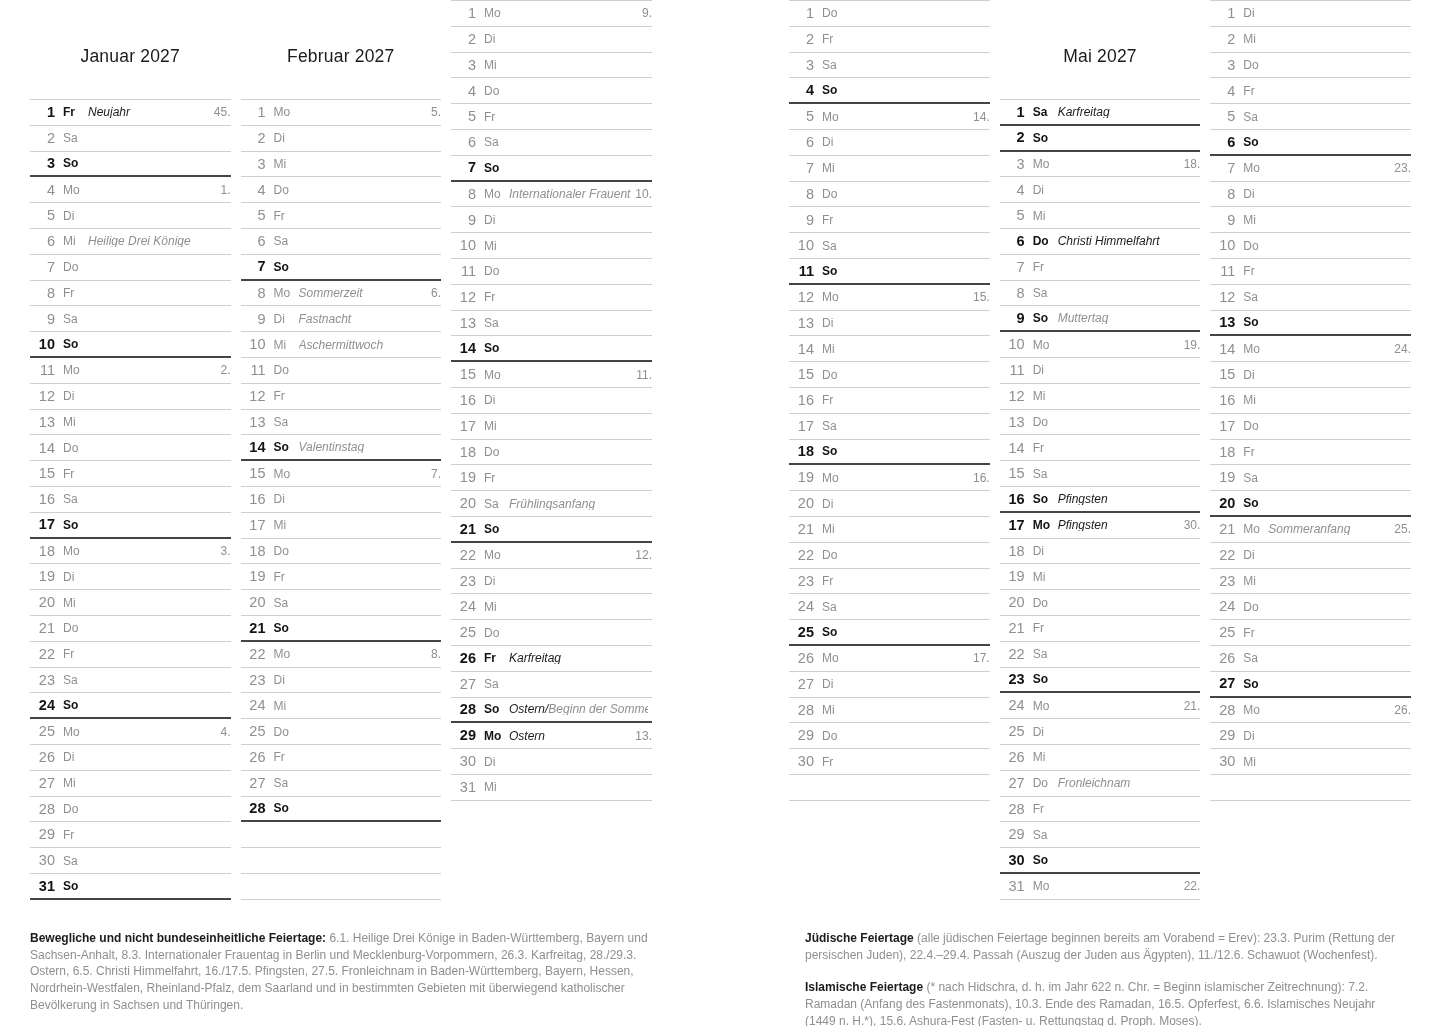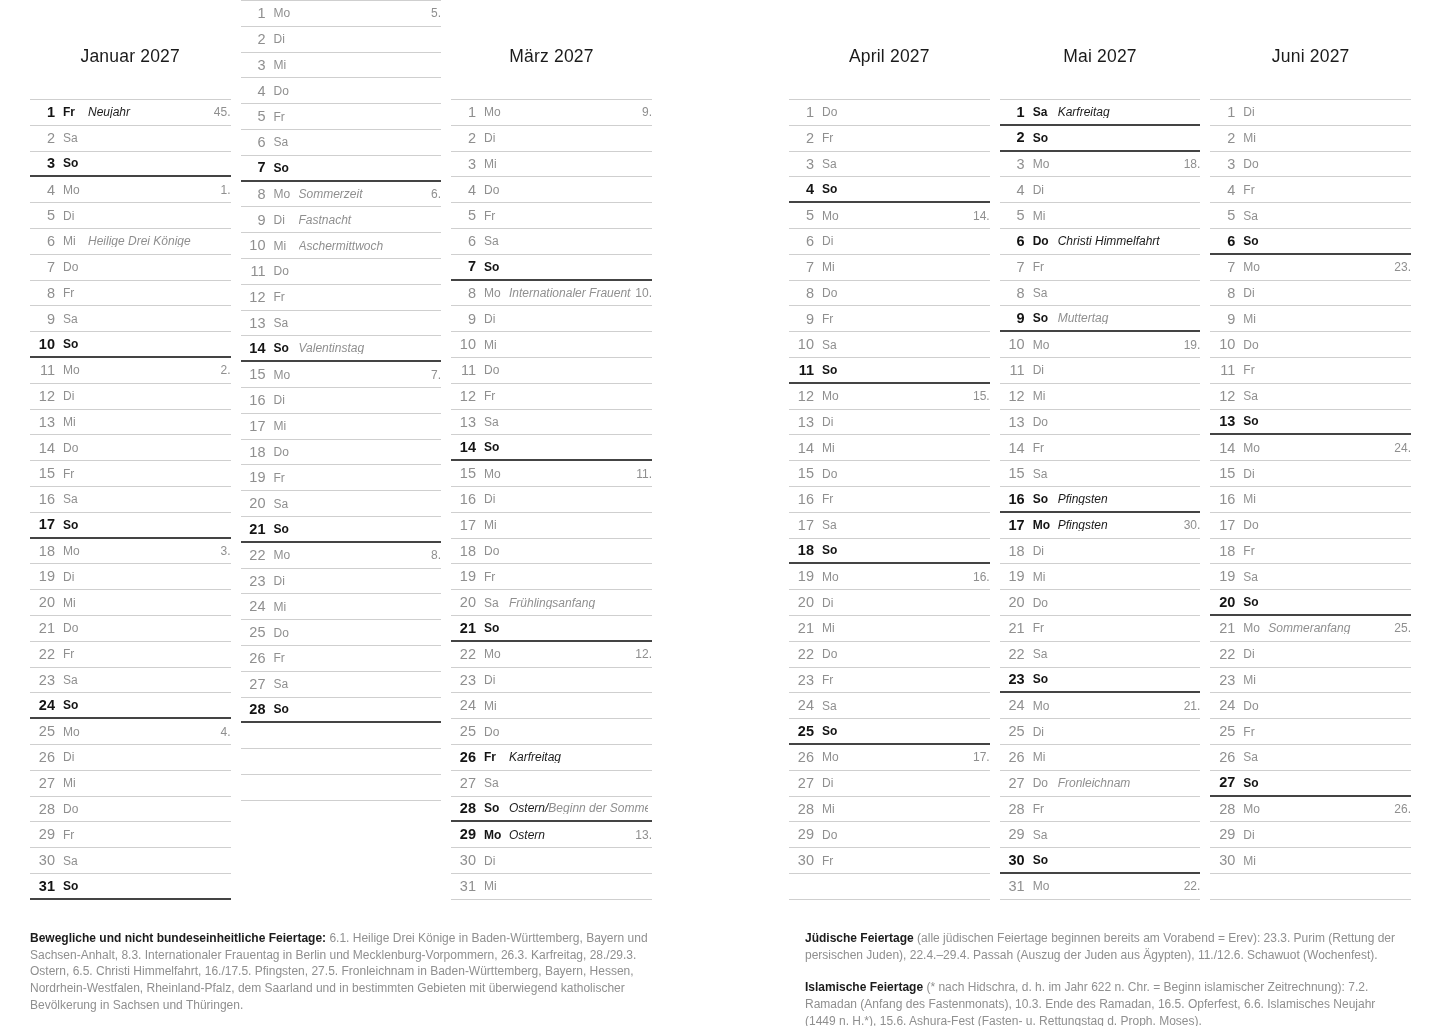--- a/index.html
+++ b/index.html
@@ -255,20 +255,21 @@
   </div>
             <div class="row em ul">
     <span class="dnum">31</span>
     <span class="dwd">So</span>
     <span class="dev"><i class="hol"></i><i class="note"></i></span>
     <span class="dwk"></span>
   </div>
           </div>
   </div>
         <div class="month">
+    <h2 class="month-title">Februar 2027</h2>
     <div class="grid">
             <div class="row">
     <span class="dnum">1</span>
     <span class="dwd">Mo</span>
     <span class="dev"><i class="hol"></i><i class="note"></i></span>
     <span class="dwk">5.</span>
   </div>
             <div class="row">
     <span class="dnum">2</span>
     <span class="dwd">Di</span>
@@ -445,21 +446,20 @@
   </div>
             <div class="row blank">
     <span class="dnum"></span>
     <span class="dwd"></span>
     <span class="dev"><i class="hol"></i><i class="note"></i></span>
     <span class="dwk"></span>
   </div>
           </div>
   </div>
         <div class="month">
-    <h2 class="month-title">März 2027</h2>
     <div class="grid">
             <div class="row">
     <span class="dnum">1</span>
     <span class="dwd">Mo</span>
     <span class="dev"><i class="hol"></i><i class="note"></i></span>
     <span class="dwk">9.</span>
   </div>
             <div class="row">
     <span class="dnum">2</span>
     <span class="dwd">Di</span>
@@ -644,21 +644,20 @@
   </div>
       </div>
     <p class="footnote">
       <b>Bewegliche und nicht bundeseinheitliche Feiertage:</b><span> 6.1. Heilige Drei Könige in Baden-Württemberg, Bayern und Sachsen-Anhalt, 8.3. Internationaler Frauentag in Berlin und Mecklenburg-Vorpommern, 26.3. Karfreitag, 28./29.3. Ostern, 6.5. Christi Himmelfahrt, 16./17.5. Pfingsten, 27.5. Fronleichnam in Baden-Württemberg, Bayern, Hessen, Nordrhein-Westfalen, Rheinland-Pfalz, dem Saarland und in bestimmten Gebieten mit überwiegend katholischer Bevölkerung in Sachsen und Thüringen.</span>
     </p>
   </section>
 
   <section class="page page-right">
     <div class="months" id="months-right">
         <div class="month">
-    <h2 class="month-title">April 2027</h2>
     <div class="grid">
             <div class="row">
     <span class="dnum">1</span>
     <span class="dwd">Do</span>
     <span class="dev"><i class="hol"></i><i class="note"></i></span>
     <span class="dwk"></span>
   </div>
             <div class="row">
     <span class="dnum">2</span>
     <span class="dwd">Fr</span>
@@ -1026,21 +1025,20 @@
   </div>
             <div class="row">
     <span class="dnum">31</span>
     <span class="dwd">Mo</span>
     <span class="dev"><i class="hol"></i><i class="note"></i></span>
     <span class="dwk">22.</span>
   </div>
           </div>
   </div>
         <div class="month">
-    <h2 class="month-title">Juni 2027</h2>
     <div class="grid">
             <div class="row">
     <span class="dnum">1</span>
     <span class="dwd">Di</span>
     <span class="dev"><i class="hol"></i><i class="note"></i></span>
     <span class="dwk"></span>
   </div>
             <div class="row">
     <span class="dnum">2</span>
     <span class="dwd">Mi</span>

